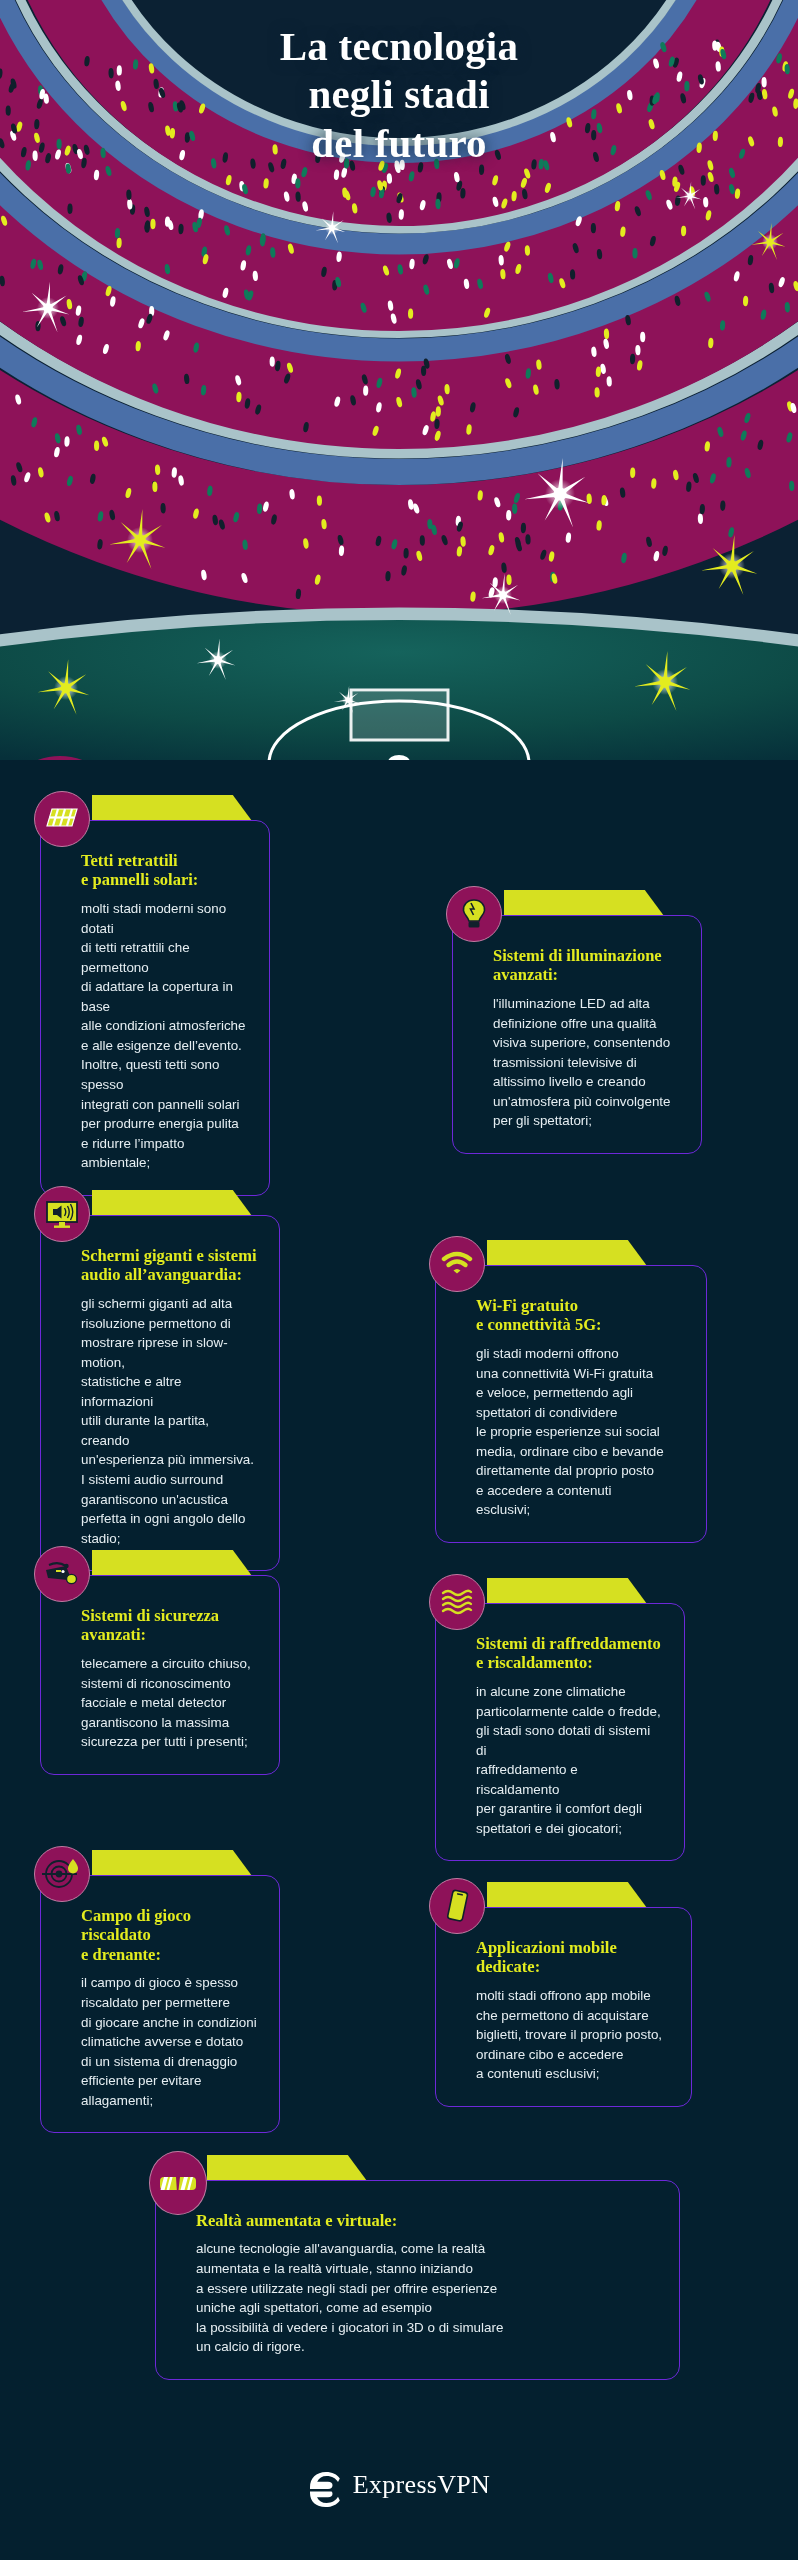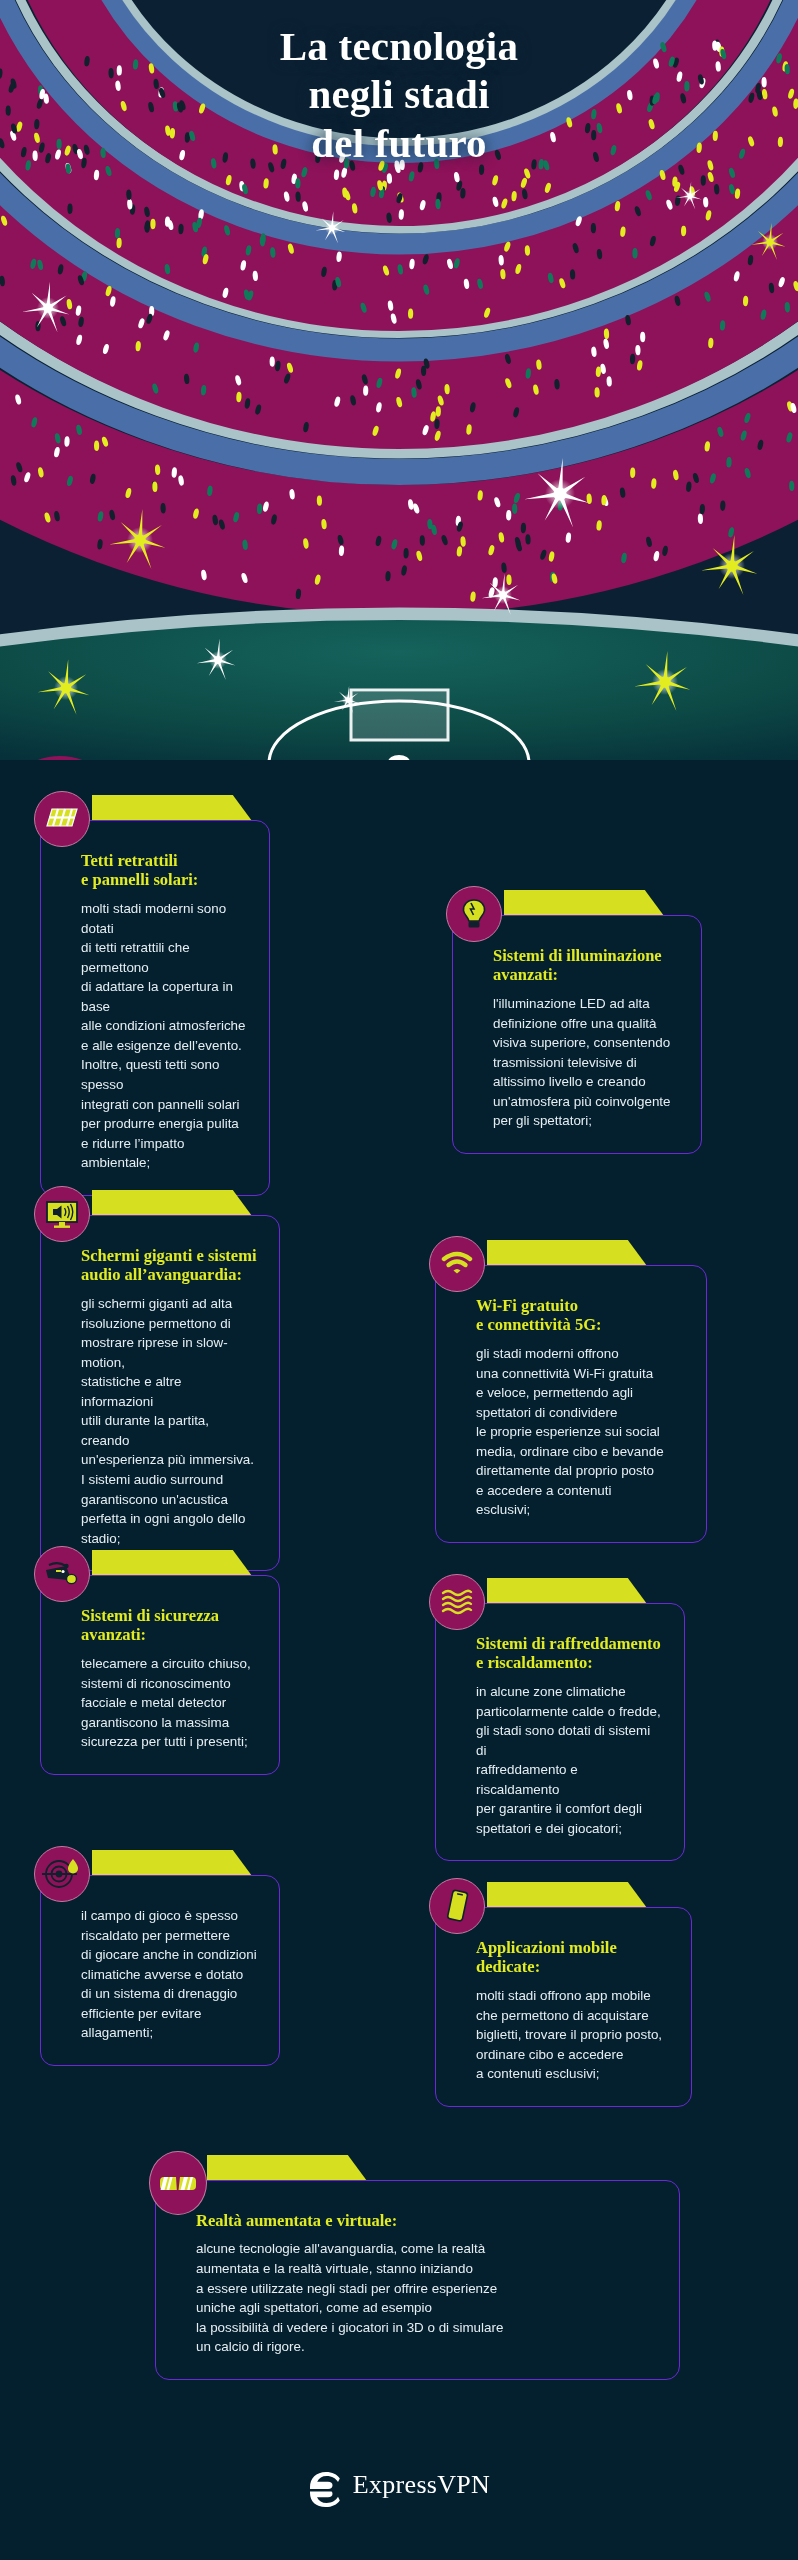--- a/index.html
+++ b/index.html
@@ -885,20 +885,22 @@
         <circle cx="17" cy="17" r="7.5" fill="none" stroke="#10202c" stroke-width="1.8"></circle>
         <circle cx="17" cy="17" r="3.4" fill="#10202c"></circle>
         <line x1="-1" y1="17" x2="35" y2="17" stroke="#10202c" stroke-width="1.8"></line>
         <path d="M31 2 C27 7 26 9.5 26 11.5 A5 5 0 0 0 36 11.5 C36 9.5 35 7 31 2 Z" fill="#d6e021"></path>
       </svg>
     </div>
     <div class="card-tab">
         <div class="tab-shape"></div>
       </div>
     <div class="card-box" style="margin-top:-1px;">
+      <div class="card-title">Campo di gioco riscaldato
+e drenante:</div>
       <div class="card-body">il campo di gioco è spesso
 riscaldato per permettere
 di giocare anche in condizioni
 climatiche avverse e dotato
 di un sistema di drenaggio
 efficiente per evitare
 allagamenti;</div>
     </div>
   </div>
 

